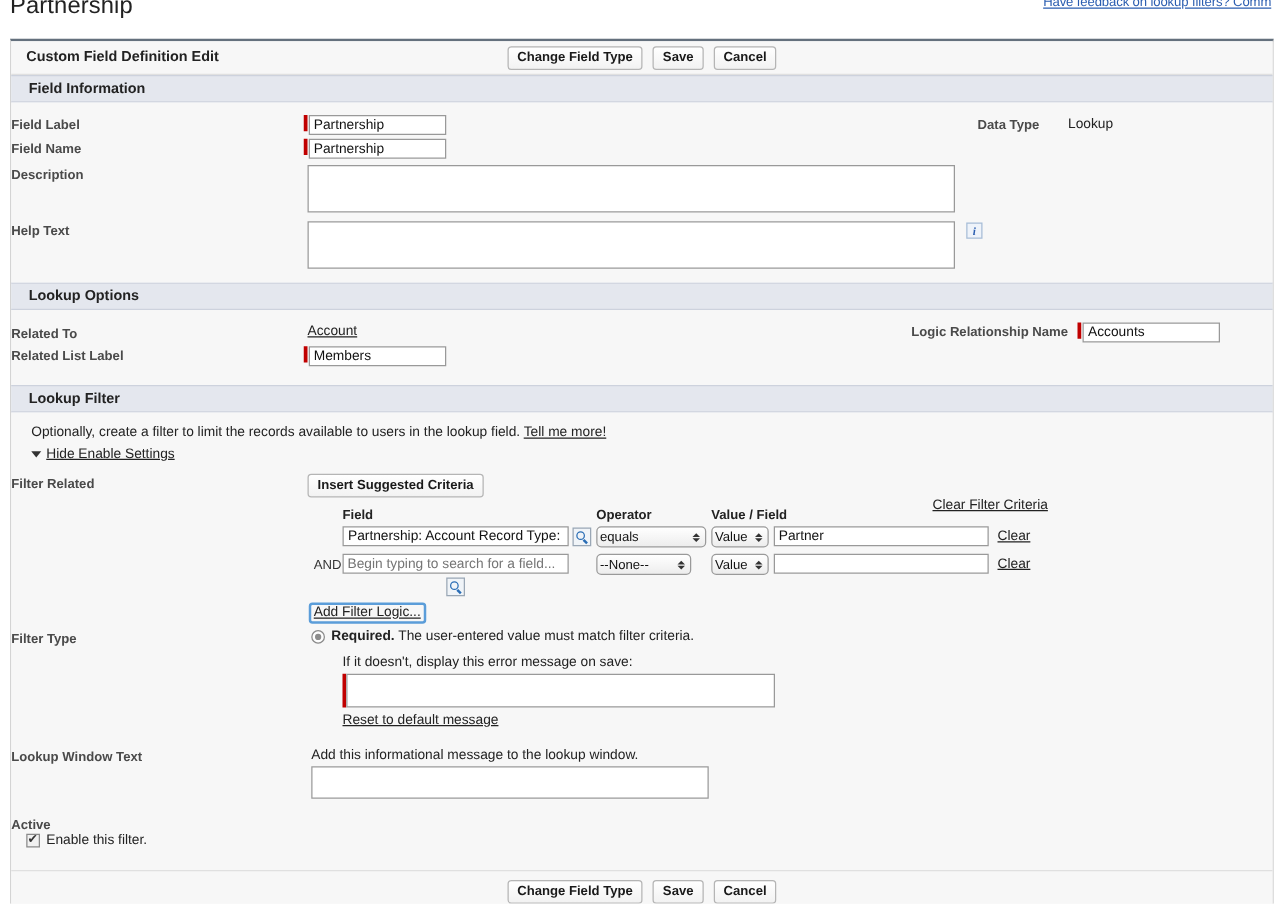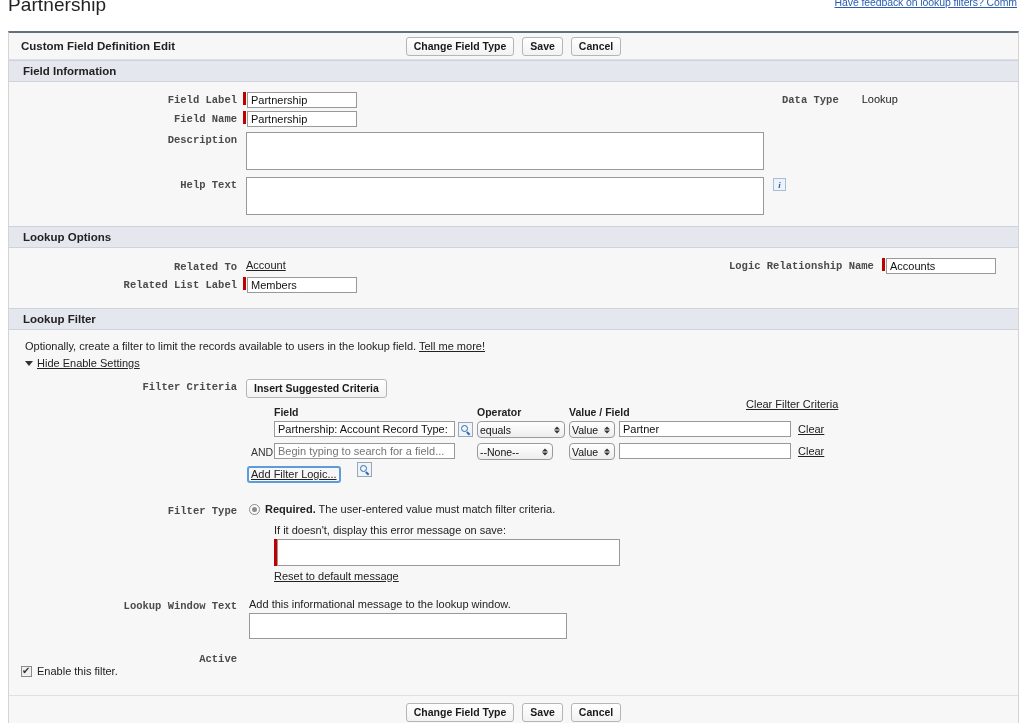--- a/index.html
+++ b/index.html
@@ -108,23 +108,21 @@
   
   .frow {
     display: flex;
     align-items: flex-start;
     margin-bottom: 3px;
   }
   .flabel {
     font-size: 10.5px;
     font-weight: bold;
     color: #4a4a4a;
-    text-align: right;
     padding-top: 2px;
-    font-family: Liberation Mono, monospace;
   }
   .fvalue { display: flex; align-items: flex-start; }
 
   .redbar {
     display: inline-block;
     width: 3px;
     height: 13px;
     background: #c00000;
     margin-right: 1px;
     vertical-align: middle;
@@ -248,20 +246,21 @@
     transform: rotate(45deg);
     transform-origin: left center;
   }
 
   .focus-link {
     display: inline-block;
     border: 2px solid #5b9dd9;
     border-radius: 3px;
     padding: 0px 2px;
     line-height: 13px;
+    margin-top: 16px;
   }
 
   .radio {
     width: 11px; height: 11px;
     border: 1px solid #8a8a8a;
     border-radius: 50%;
     background: #fdfdfd;
     box-sizing: border-box;
     position: relative;
     flex: 0 0 auto;
@@ -401,21 +400,21 @@
         <span class="plain-link" style="margin-left:0;">Tell me more!</span>
       </div>
 
       <div class="disclose">
         <span class="tri"></span>
         <span class="plain-link">Hide Enable Settings</span>
       </div>
 
       <div style="position:relative; margin-top:10px;">
         <div class="frow">
-          <div class="flabel" style="width:228px;">Filter Criteria</div>
+          <div class="flabel" style="width:228px;">Filter Related</div>
           <div class="fvalue" style="margin-left:9px;">
             <button class="btn">Insert Suggested Criteria</button>
           </div>
         </div>
 
         <div style="position:absolute; top:19px; left:737px;">
           <span class="plain-link">Clear Filter Criteria</span>
         </div>
 
         <div style="position:relative; margin-top:8px; height:13px;">

